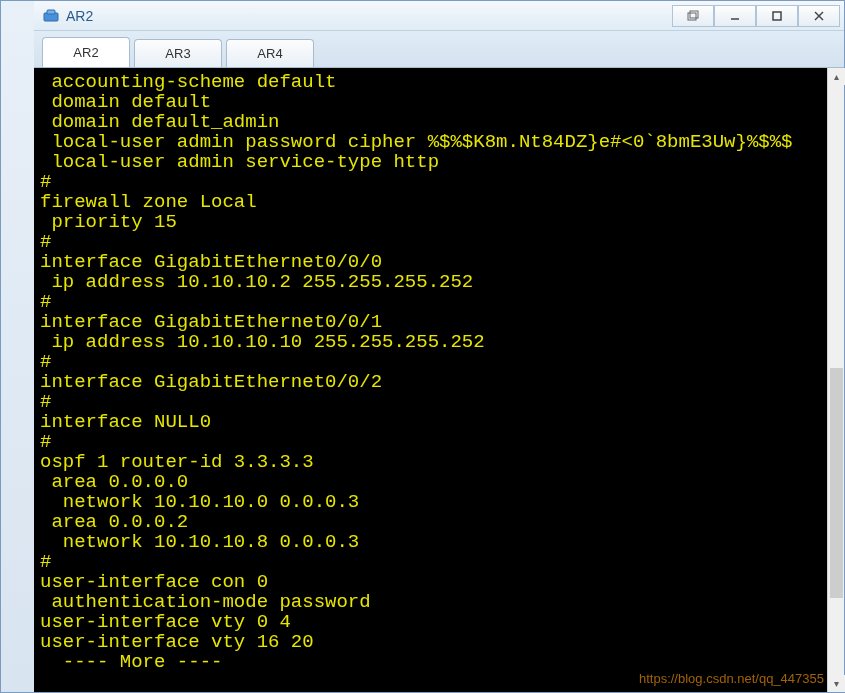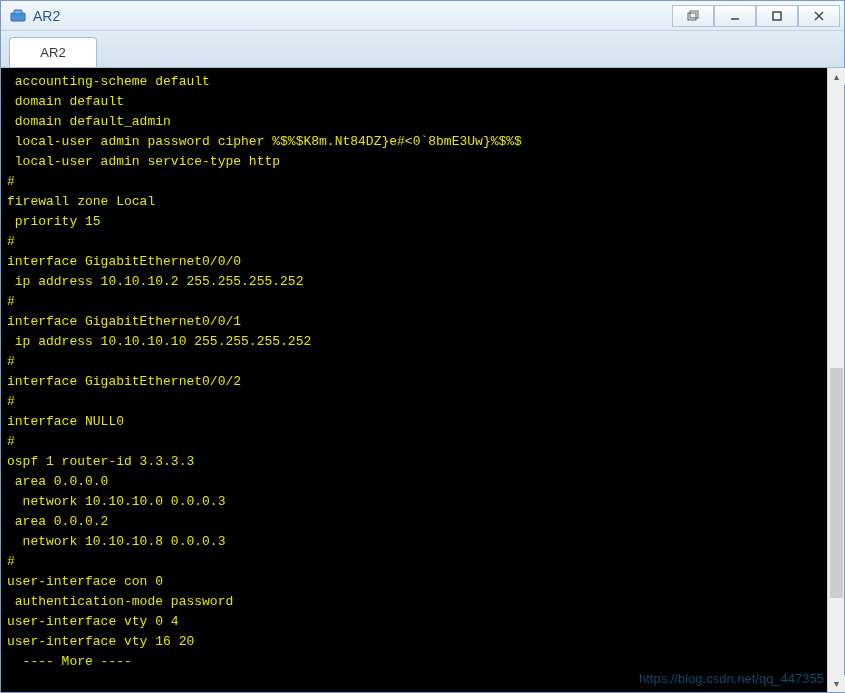--- a/index.html
+++ b/index.html
@@ -11,20 +11,21 @@
     overflow: hidden;
     position: relative;
   }
   .window {
     width: 845px;
     height: 693px;
     background: linear-gradient(to bottom, #e8f0f8 0%, #d8e4f0 100%);
     border: 1px solid #7a9ac0;
     display: flex;
     flex-direction: column;
+    padding-left: 33px;
   }
   .titlebar {
     height: 30px;
     background: linear-gradient(to bottom, #f4f8fc 0%, #e0ecf6 100%);
     display: flex;
     align-items: center;
     padding: 0 4px;
     border-bottom: 1px solid #c0d0e0;
   }
   .title-icon {
@@ -91,21 +92,21 @@
     border-top: 1px solid #a8bcd0;
     padding: 0;
     display: flex;
     position: relative;
   }
   .terminal {
     flex: 1;
     background: #000000;
     color: #e6e600;
     font-family: "Consolas", "Courier New", monospace;
-    font-size: 13px;
+    font-size: 19px;
     line-height: 20px;
     padding: 4px 6px;
     white-space: pre;
     overflow: hidden;
   }
   .scrollbar {
     width: 17px;
     background: #f0f0f0;
     border-left: 1px solid #d0d0d0;
     position: relative;
@@ -129,21 +130,21 @@
     left: 2px;
     width: 13px;
     height: 230px;
     background: #cdcdcd;
     border-radius: 0;
   }
   .watermark {
     position: absolute;
     bottom: 6px;
     right: 20px;
-    color: #0c4a6e;
+    color: #a16207;
     font-size: 13px;
     font-family: "Segoe UI", sans-serif;
     pointer-events: none;
   }
 </style>
 </head>
 <body>
 
 <div class="window">
 
@@ -177,20 +178,26 @@
             <line x1="2" y1="2" x2="10" y2="10" stroke="#444" stroke-width="1.5"></line>
             <line x1="10" y1="2" x2="2" y2="10" stroke="#444" stroke-width="1.5"></line>
           </svg>
       </div>
     </div>
   </div>
 
   <div class="tabbar">
     <div class="tab active">
         <span>AR2</span>
+      </div>
+    <div class="tab">
+        <span>AR3</span>
+      </div>
+    <div class="tab">
+        <span>AR4</span>
       </div>
   </div>
 
   <div class="terminal-wrap">
     <div class="terminal" id="terminal"> accounting-scheme default
  domain default
  domain default_admin
  local-user admin password cipher %$%$K8m.Nt84DZ}e#&lt;0`8bmE3Uw}%$%$
  local-user admin service-type http
 #

